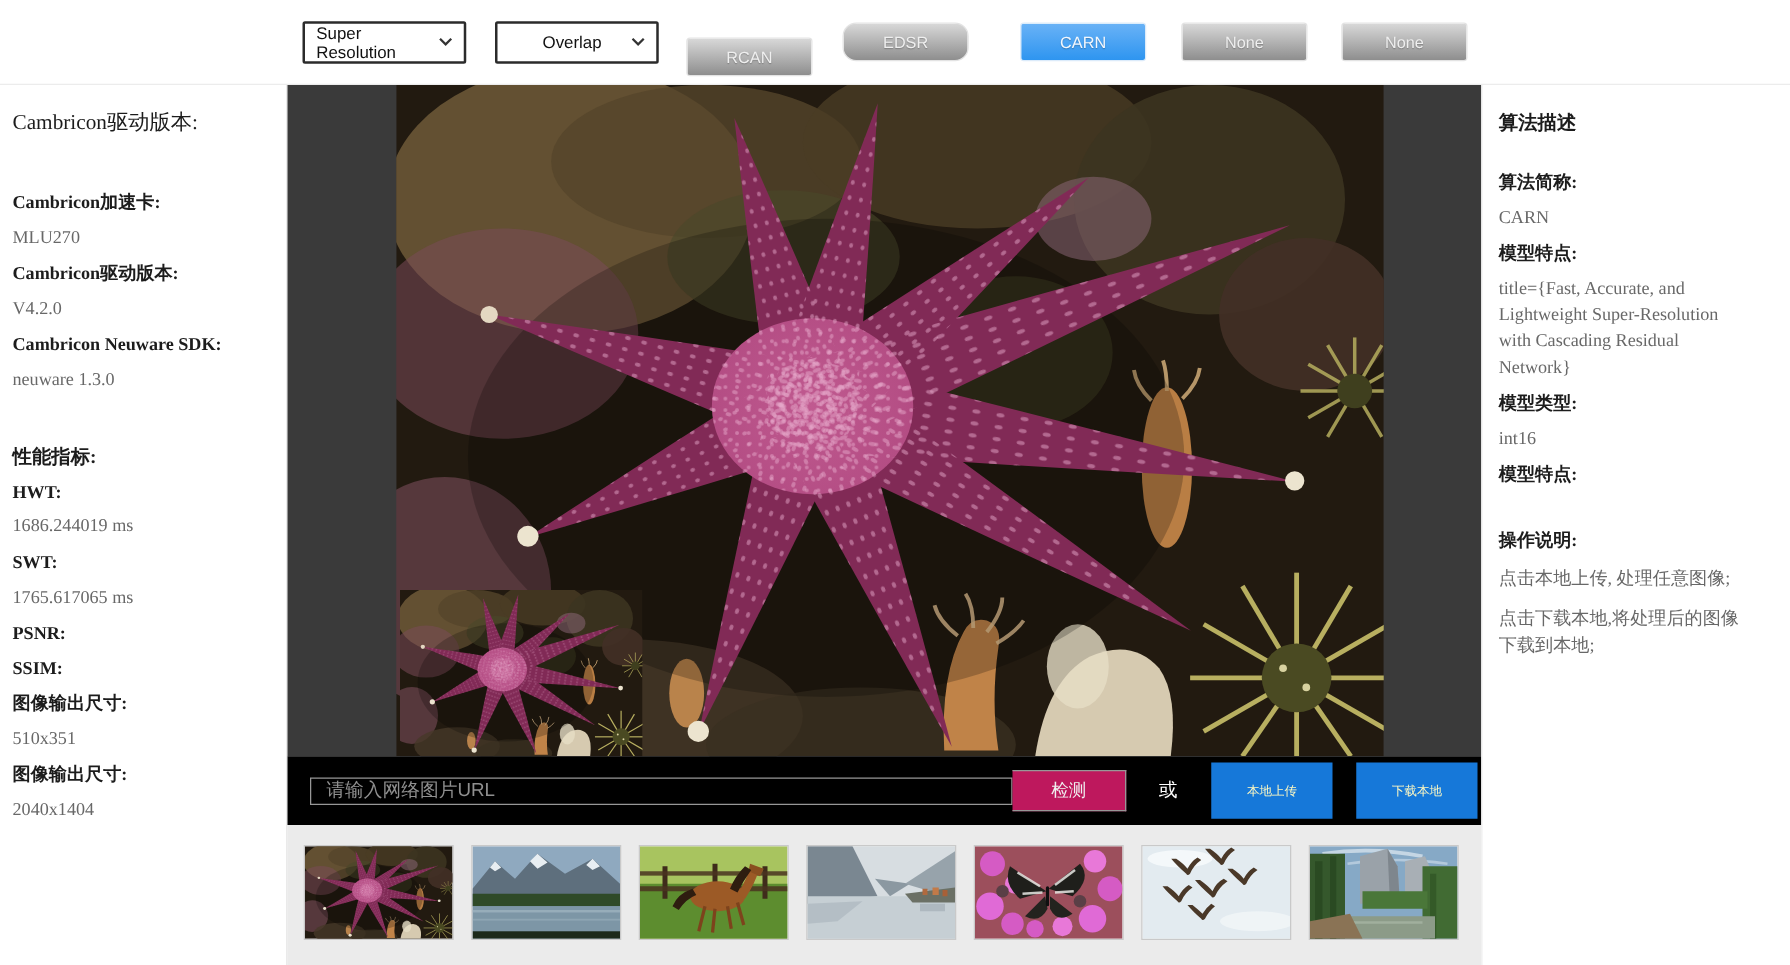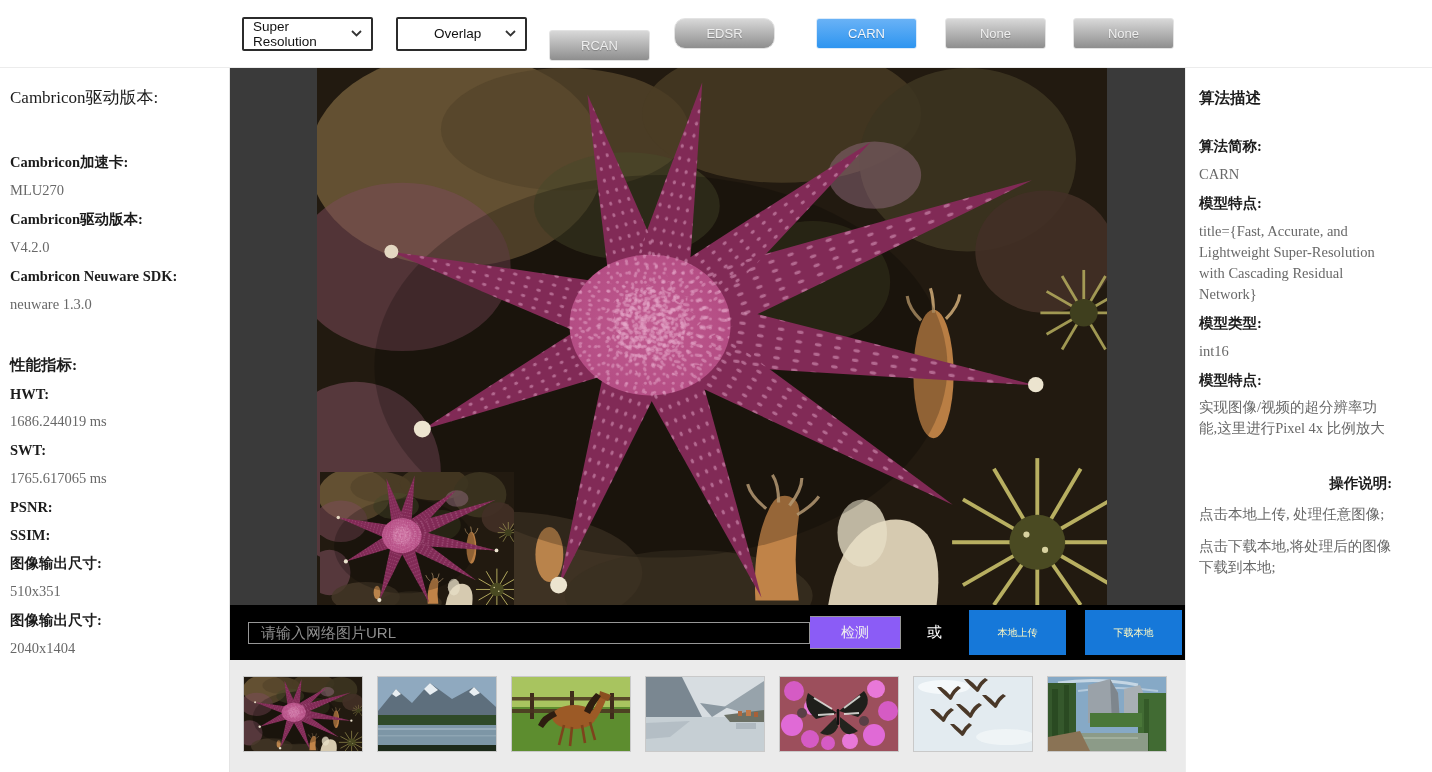--- a/index.html
+++ b/index.html
@@ -40,21 +40,21 @@
   .viewer{position:absolute;left:230px;top:68px;width:965px;height:537px;background:#3a3a3a;}
   .main-img{position:absolute;left:87px;top:0;width:790px;height:537px;}
   .inset{position:absolute;left:90px;bottom:0;width:194px;height:133px;}
   .main-img svg,.inset svg,.thumb svg{display:block;width:100%;height:100%;}
   
   .url-bar{position:absolute;left:230px;top:605px;width:965px;height:55px;background:#000;
            display:flex;align-items:center;padding-left:18px;box-sizing:border-box;}
   .url-input{width:562px;height:22px;box-sizing:border-box;background:#000;border:1px solid #979797;
              color:#c9c9c9;font-size:15px;padding:0 12px;font-family:"Liberation Sans",sans-serif;outline:none;}
   .url-input::placeholder{color:#8f8f8f;}
-  .detect-btn{width:91px;height:33px;box-sizing:border-box;background:#8b5cf6;border:1px solid #979797;
+  .detect-btn{width:91px;height:33px;box-sizing:border-box;background:#be185d;border:1px solid #979797;
               border-left:none;color:#f0f0f0;font-size:14px;cursor:pointer;
               font-family:"Liberation Sans",sans-serif;}
   .or-lbl{color:#fff;font-size:15px;margin-left:26px;}
   .blue-btn{width:97px;height:45px;border:none;background:#1678d9;color:#fef9c3;font-size:10px;
             cursor:pointer;font-family:"Liberation Sans",sans-serif;}
   .blue-btn.upload{margin-left:27px;}
   .blue-btn.download{margin-left:19px;text-align:center;}
   
   .strip{position:absolute;left:230px;top:660px;width:965px;height:112px;background:#ebebeb;
          display:flex;gap:16px;padding:17px 0 0 14px;box-sizing:border-box;}
@@ -351,17 +351,16 @@
 
 <aside class="panel panel-right">
   <h2>算法描述</h2>
   <div class="lbl">算法简称:</div>
   <div class="val">CARN</div>
   <div class="lbl">模型特点:</div>
   <div class="val">title={Fast, Accurate, and Lightweight Super-Resolution with Cascading Residual Network}</div>
   <div class="lbl">模型类型:</div>
   <div class="val">int16</div>
   <div class="lbl">模型特点:</div>
-  <div class="val">实现图像/视频的超分辨率功能,这里进行Pixel 4x 比例放大</div>
-  <h3 style="margin-top:34px;font-size:14.5px;text-align:right;">操作说明:</h3>
+  <h3 style="margin-top:34px;font-size:14.5px;">操作说明:</h3>
   <div class="ops">点击本地上传, 处理任意图像;</div>
   <div class="ops">点击下载本地,将处理后的图像下载到本地;</div>
 </aside>
 
 </body></html>

